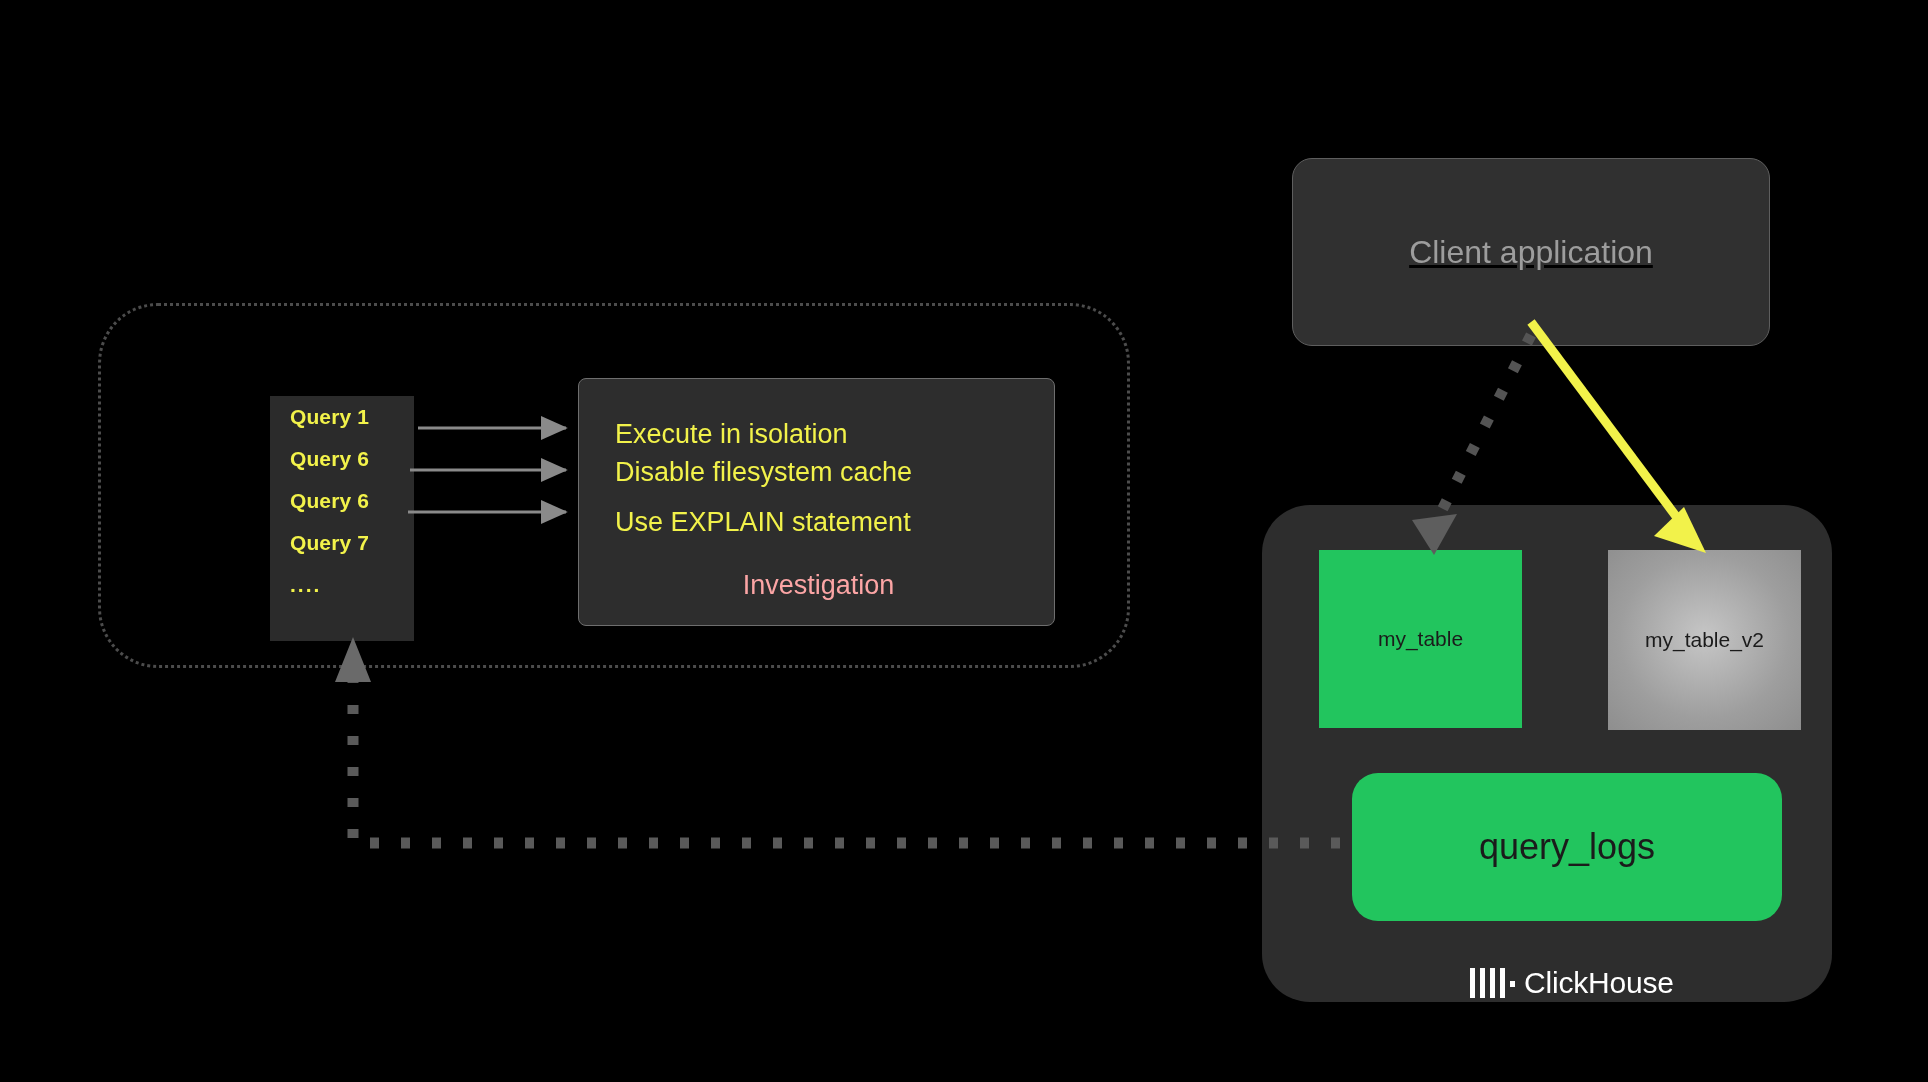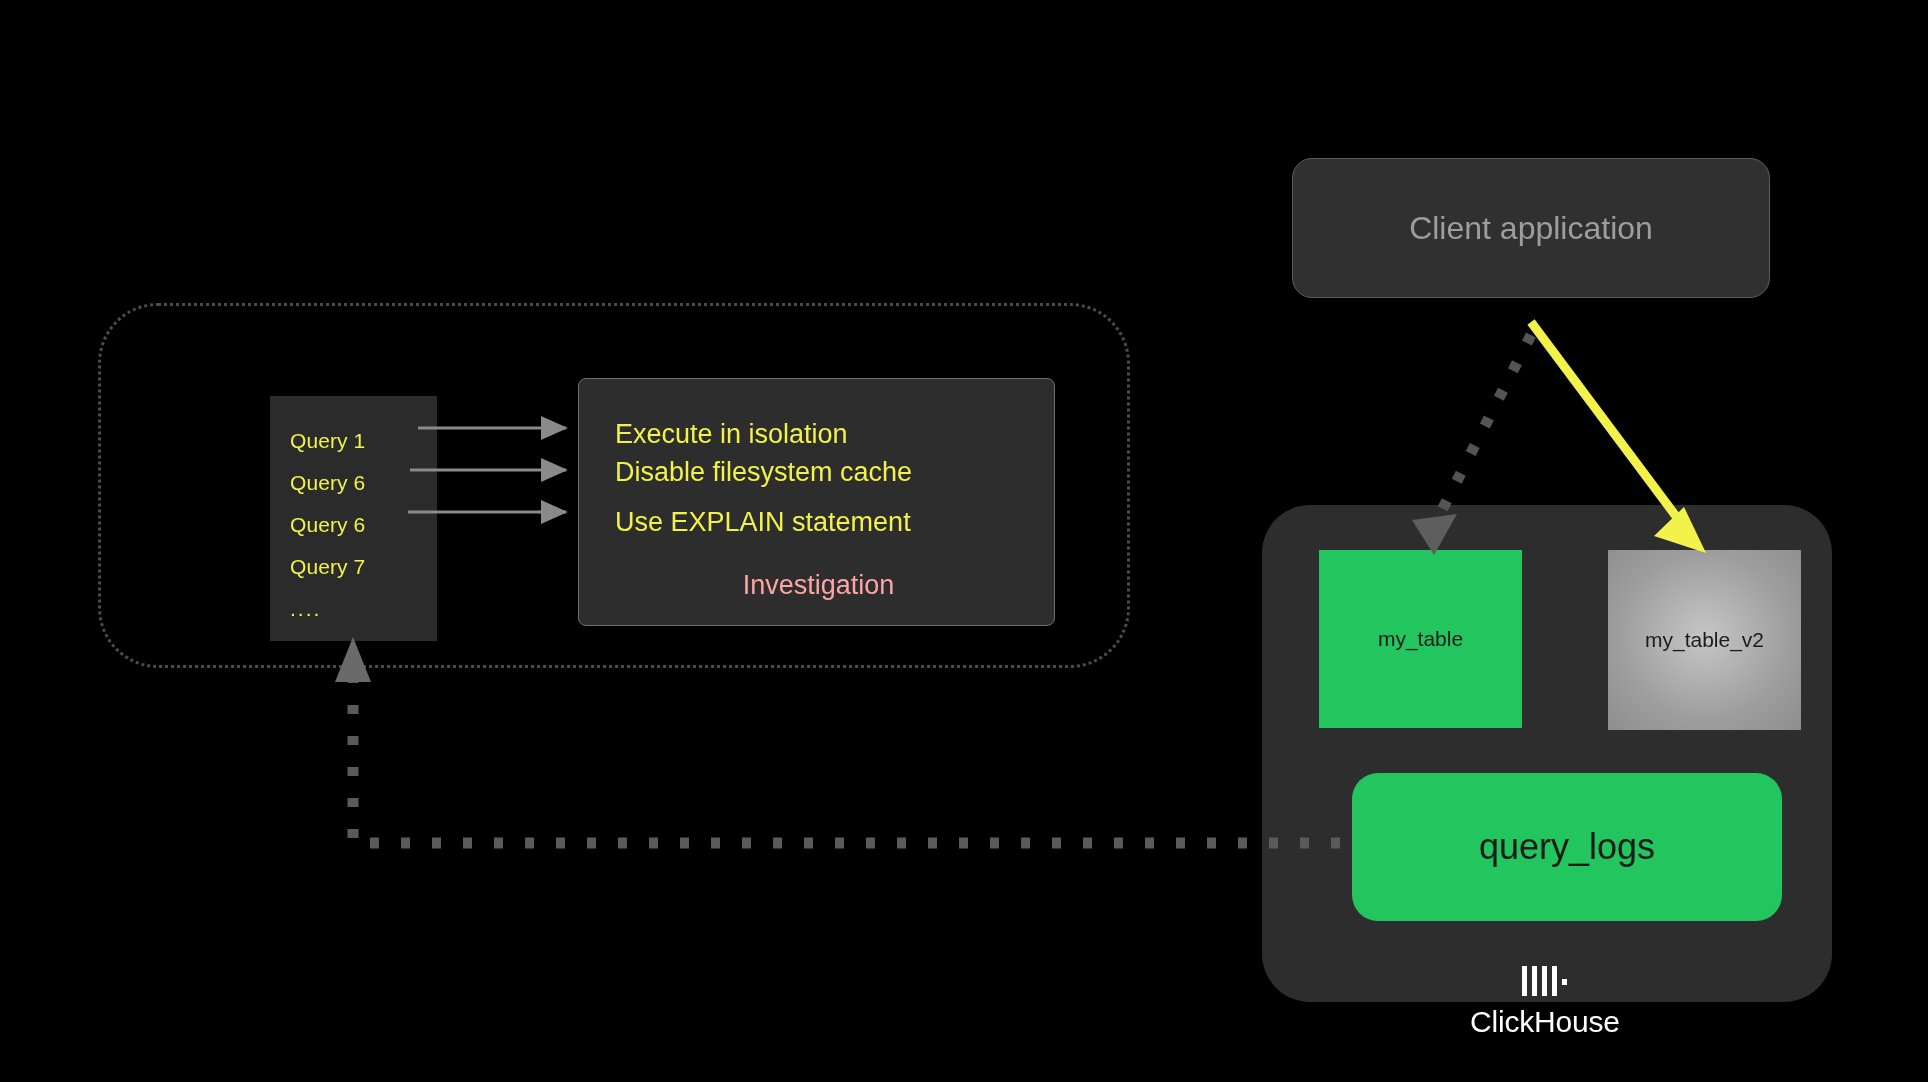--- a/index.html
+++ b/index.html
@@ -31,25 +31,26 @@
     height: 365px;
     border: 3px dotted #4c4c4c;
     border-radius: 60px;
     box-sizing: border-box;
   }
 
   
   #query-list {
     left: 270px;
     top: 396px;
-    width: 167px;
+    width: 144px;
     height: 245px;
     background: #2b2b2b;
     box-sizing: border-box;
-    padding: 24px 0 0 20px;
+    padding: 0 0 0 20px;
+    font-weight: bold;
   }
   .query-item {
     color: #f2f24a;
     font-size: 21px;
     line-height: 42px;
     letter-spacing: 0.1px;
     white-space: nowrap;
   }
   .query-ellipsis {
     color: #f2f24a;
@@ -85,28 +86,29 @@
     text-align: center;
     color: #fca5a5;
     font-size: 27px;
   }
 
   
   #client-application {
     left: 1292px;
     top: 158px;
     width: 478px;
-    height: 140px;
+    height: 188px;
     background: #303030;
     border: 1px solid #5e5e5e;
     border-radius: 20px;
     box-sizing: border-box;
     display: flex;
     align-items: center;
     justify-content: center;
+    text-decoration: underline;
   }
   #client-application-label {
     color: #9d9d9d;
     font-size: 32px;
   }
 
   
   #clickhouse-container {
     left: 1262px;
     top: 505px;
@@ -148,21 +150,20 @@
     margin-left: 12px;
   }
 
   
   #clickhouse-logo {
     left: 1470px;
     top: 966px;
     display: flex;
     align-items: center;
     gap: 9px;
-    flex-direction: column;
   }
   #clickhouse-logo-mark {
     display: flex;
     align-items: flex-end;
     gap: 5px;
     height: 30px;
   }
   #clickhouse-logo-mark .bar {
     width: 5px;
     height: 30px;

